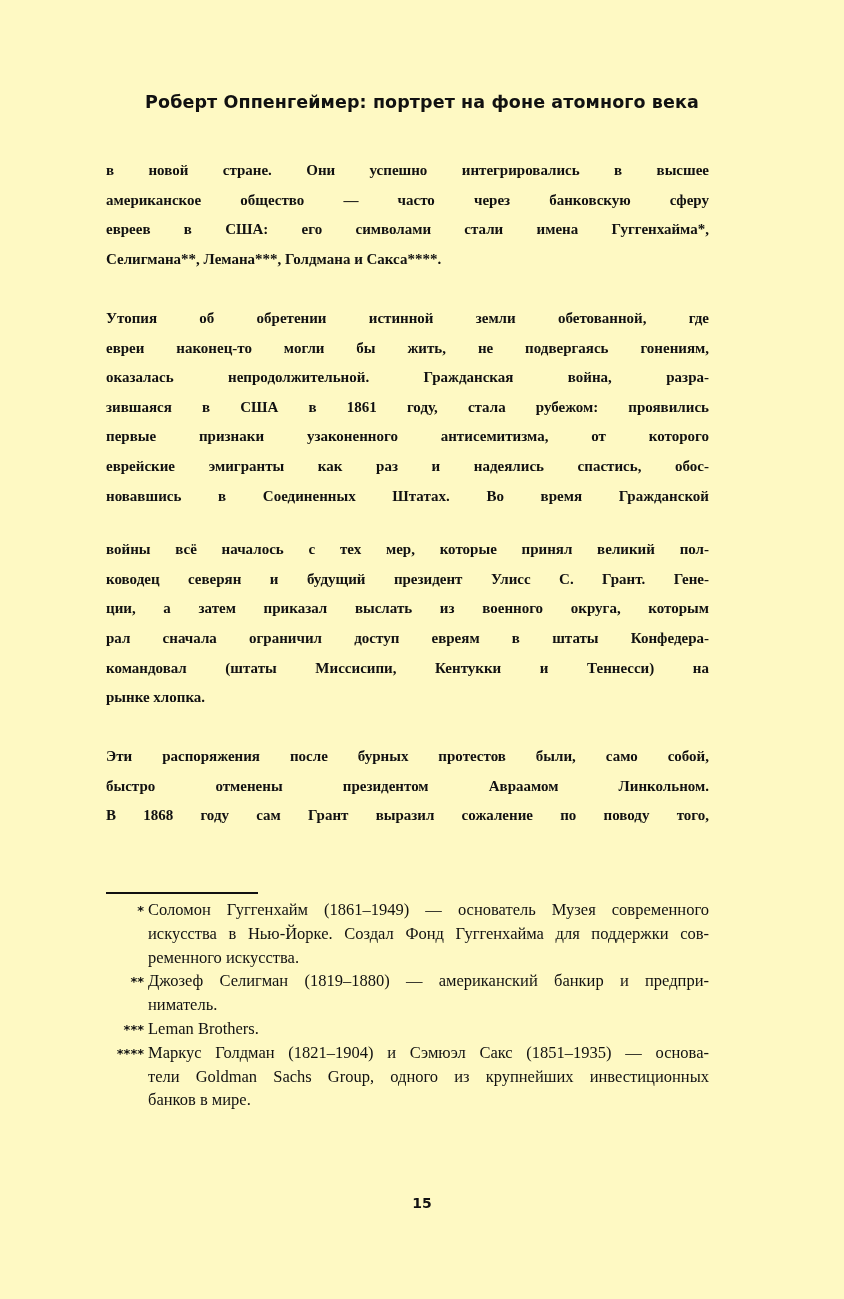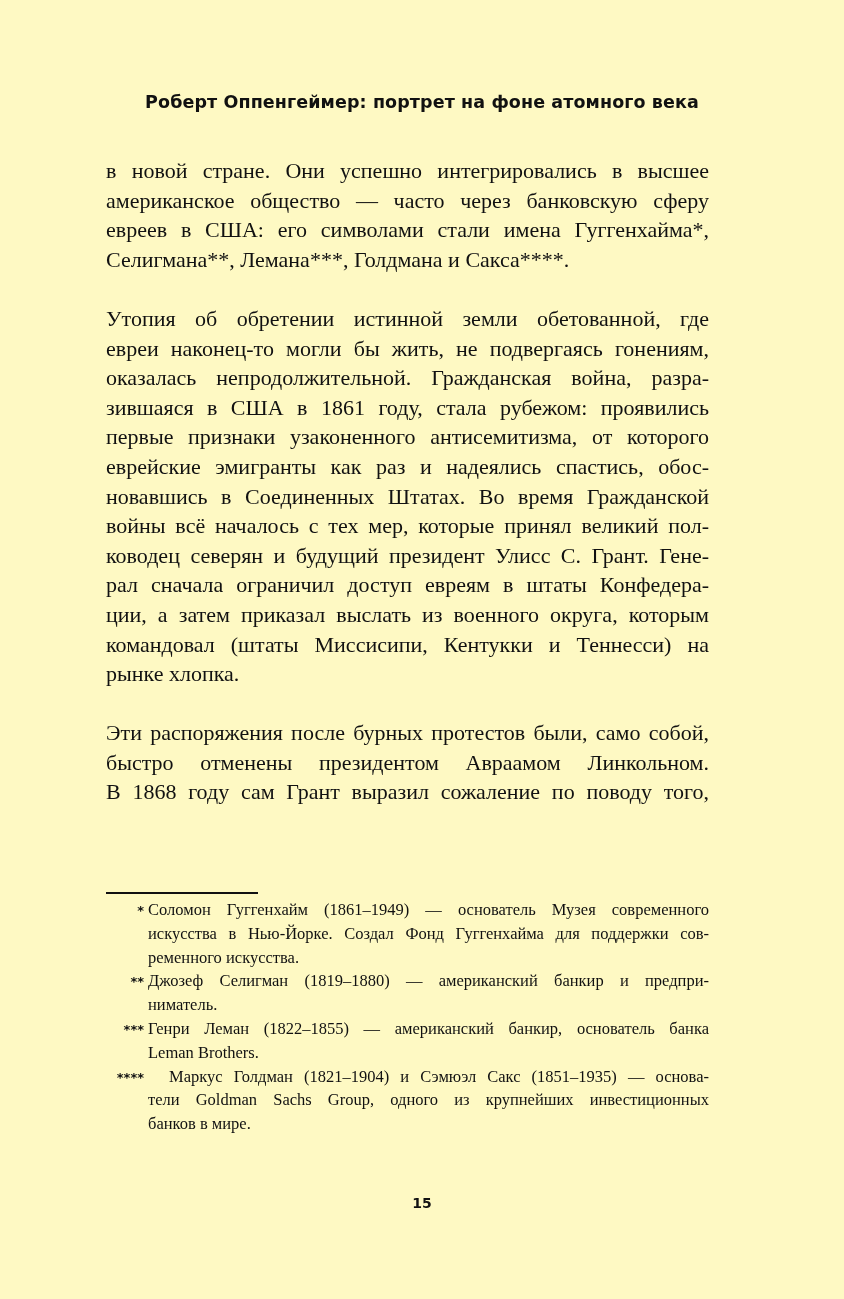--- a/index.html
+++ b/index.html
@@ -5,22 +5,22 @@
   html, body { margin: 0; padding: 0; background: #ffffff; }
   body { width: 844px; height: 1299px; position: relative; overflow: hidden; color: #111; }
   .page { position: absolute; left: 0; top: 0; width: 844px; height: 1299px; background: #fef9c3; }
   .running-head {
     position: absolute; left: 0; width: 844px; top: 92px; text-align: center;
     font-family: "DejaVu Sans", sans-serif; font-weight: bold; font-size: 17.5px;
     letter-spacing: 0.1px; color: #111;
   }
   .body-text {
     position: absolute; left: 106px; width: 603px; top: 156px;
-    font-family: "Liberation Serif", serif; font-size: 22px; line-height: 29.6px;
-    color: #111; text-align: justify;
+    font-family: "Liberation Serif", serif; font-size: 15px; line-height: 29.6px;
+    color: #111; text-align: justify; font-weight: bold;
   }
   .para { margin: 0; text-align: justify; text-align-last: justify; }
   .line { display: block; text-align: justify; text-align-last: justify; white-space: nowrap; }
   .line.left { text-align-last: left; }
   .para-gap { height: 29.6px; }
   .footnote-rule {
     position: absolute; left: 106px; top: 892px; width: 152px; height: 2px; background: #111;
   }
   .footnotes {
     position: absolute; left: 106px; width: 603px; top: 898px;
@@ -54,24 +54,24 @@
     </p>
     <div class="para-gap"></div>
     <p class="para">
       <span class="line" style="white-space: normal; text-align: justify; text-align-last: justify;">Утопия об обретении истинной земли обетованной, где</span>
       <span class="line" style="white-space: normal; text-align: justify; text-align-last: justify;">евреи наконец-то могли бы жить, не подвергаясь гонениям,</span>
       <span class="line" style="white-space: normal; text-align: justify; text-align-last: justify;">оказалась непродолжительной. Гражданская война, разра-</span>
       <span class="line" style="white-space: normal; text-align: justify; text-align-last: justify;">зившаяся в США в 1861 году, стала рубежом: проявились</span>
       <span class="line" style="white-space: normal; text-align: justify; text-align-last: justify;">первые признаки узаконенного антисемитизма, от которого</span>
       <span class="line" style="white-space: normal; text-align: justify; text-align-last: justify;">еврейские эмигранты как раз и надеялись спастись, обос-</span>
       <span class="line" style="white-space: normal; text-align: justify; text-align-last: justify;">новавшись в Соединенных Штатах. Во время Гражданской</span>
-      <span class="line" style="white-space: normal; text-align: justify; text-align-last: justify;">войны всё началось с тех мер, которые принял великий пол-</span>
+      <span class="line" style="white-space: normal; text-align: justify; text-align-last: justify; margin-top: 24px;">войны всё началось с тех мер, которые принял великий пол-</span>
       <span class="line" style="white-space: normal; text-align: justify; text-align-last: justify;">ководец северян и будущий президент Улисс С. Грант. Гене-</span>
+      <span class="line" style="white-space: normal; text-align: justify; text-align-last: justify;">ции, а затем приказал выслать из военного округа, которым</span>
       <span class="line" style="white-space: normal; text-align: justify; text-align-last: justify;">рал сначала ограничил доступ евреям в штаты Конфедера-</span>
-      <span class="line" style="white-space: normal; text-align: justify; text-align-last: justify;">ции, а затем приказал выслать из военного округа, которым</span>
       <span class="line" style="white-space: normal; text-align: justify; text-align-last: justify;">командовал (штаты Миссисипи, Кентукки и Теннесси) на</span>
       <span class="line left">рынке хлопка.</span>
     </p>
     <div class="para-gap"></div>
     <p class="para">
       <span class="line" style="white-space: normal; text-align: justify; text-align-last: justify;">Эти распоряжения после бурных протестов были, само собой,</span>
       <span class="line" style="white-space: normal; text-align: justify; text-align-last: justify;">быстро отменены президентом Авраамом Линкольном.</span>
       <span class="line" style="white-space: normal; text-align: justify; text-align-last: justify;">В 1868 году сам Грант выразил сожаление по поводу того,</span>
     </p>
   </div>
@@ -85,25 +85,24 @@
       <span class="fn-line" style="white-space: normal; text-align: justify; text-align-last: justify;">искусства в Нью-Йорке. Создал Фонд Гуггенхайма для поддержки сов-</span>
       <span class="fn-line left">ременного искусства.</span>
     </div>
     <div class="fn">
       <span class="fn-mark">**</span>
       <span class="fn-line" style="white-space: normal; text-align: justify; text-align-last: justify;">Джозеф Селигман (1819–1880) — американский банкир и предпри-</span>
       <span class="fn-line left">ниматель.</span>
     </div>
     <div class="fn">
       <span class="fn-mark">***</span>
-      <span class="fn-line" style="white-space: normal; text-align: justify; text-align-last: justify;">Генри Леман (1822–1855) — американский банкир, основатель банка</span>
       <span class="fn-line left">Leman Brothers.</span>
     </div>
     <div class="fn">
       <span class="fn-mark">****</span>
-      <span class="fn-line" style="white-space: normal; text-align: justify; text-align-last: justify; margin-left: 21px;">Маркус Голдман (1821–1904) и Сэмюэл Сакс (1851–1935) — основа-</span>
+      <span class="fn-line" style="white-space: normal; text-align: justify; text-align-last: justify;">Маркус Голдман (1821–1904) и Сэмюэл Сакс (1851–1935) — основа-</span>
       <span class="fn-line" style="white-space: normal; text-align: justify; text-align-last: justify;">тели Goldman Sachs Group, одного из крупнейших инвестиционных</span>
       <span class="fn-line left">банков в мире.</span>
     </div>
   </div>
 
   <div class="page-number">15</div>
 </div>
 
 </body></html>

